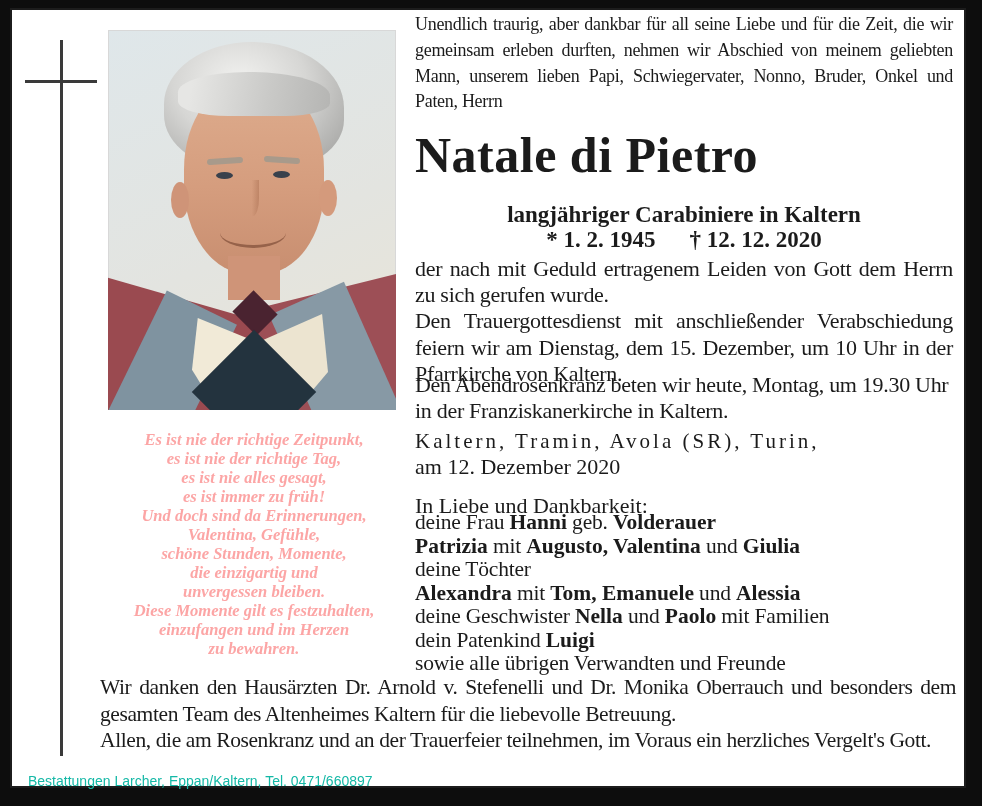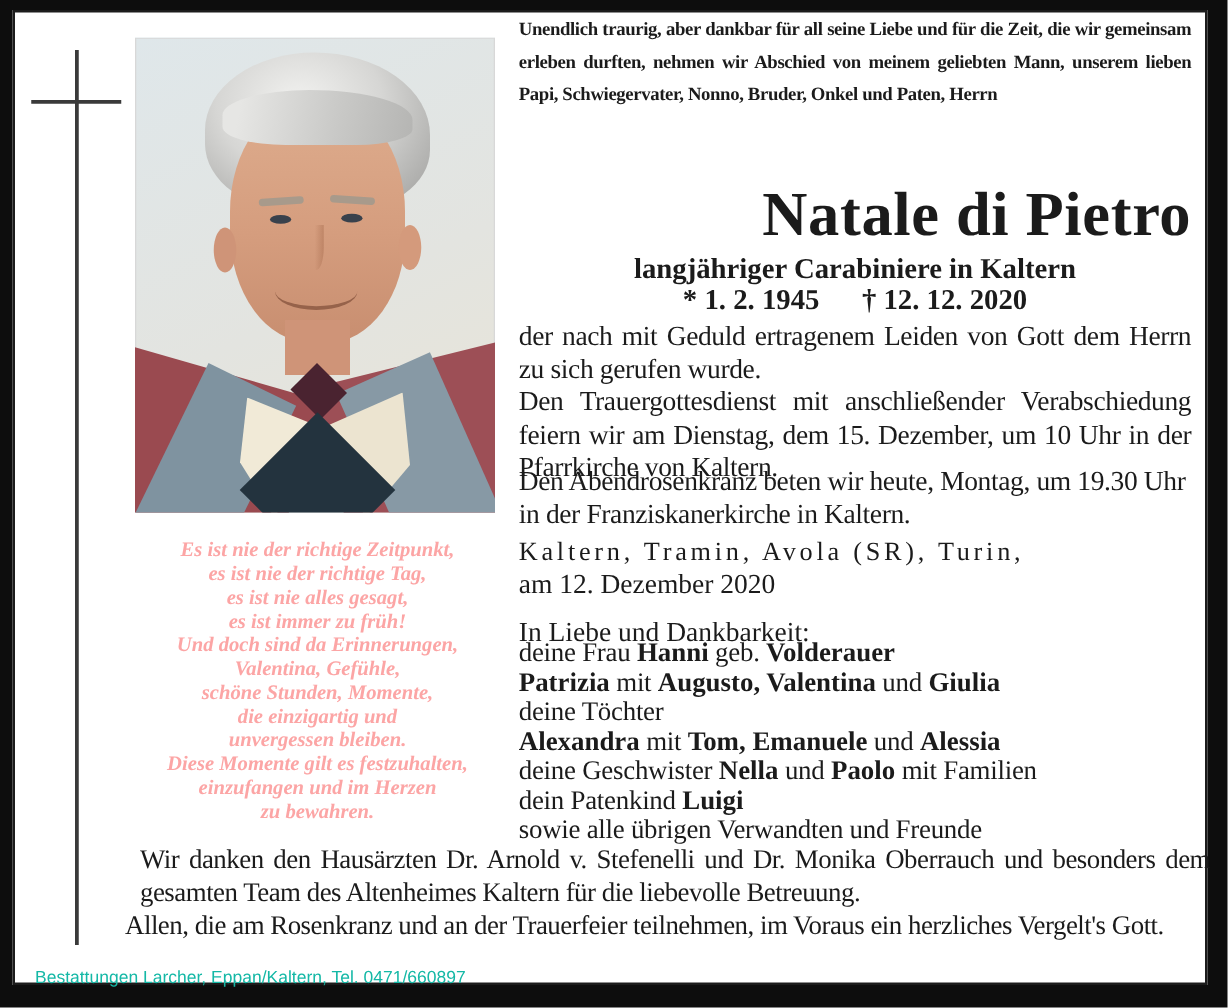--- a/index.html
+++ b/index.html
@@ -69,36 +69,36 @@
 
   
   .poem{
     position:absolute;left:103px;top:430px;width:302px;
     text-align:center;font-style:italic;font-weight:bold;
     font-size:16.5px;line-height:19px;color:#fca5a5;
   }
 
   
   .rc{position:absolute;left:415px;width:538px;}
-  .intro{top:12px;font-size:15px;line-height:25.8px;text-align:justify;letter-spacing:-0.3px;font-weight:bold;}
-  .name{top:144px;font-size:50px;line-height:54px;font-weight:bold;text-align:right;letter-spacing:0.5px;}
+  .intro{top:12px;font-size:18px;line-height:25.8px;text-align:justify;letter-spacing:-0.3px;}
+  .name{top:128px;font-size:50px;line-height:54px;font-weight:bold;text-align:left;letter-spacing:0.5px;}
   .subtitle{top:202px;font-size:23px;font-weight:bold;text-align:center;}
   .dates{top:227px;font-size:23px;font-weight:bold;text-align:center;}
   .dates .gap{display:inline-block;width:34px;}
   .p-called{top:256px;font-size:22px;line-height:26px;text-align:justify;letter-spacing:-0.3px;}
   .p-service{top:308px;font-size:22px;line-height:26.5px;text-align:justify;letter-spacing:-0.3px;}
   .p-rosary{top:372px;font-size:22px;line-height:26px;letter-spacing:-0.3px;}
   .places{top:429px;font-size:21px;letter-spacing:3px;}
   .dateline{top:454px;font-size:22px;}
   .closing{top:493px;font-size:22px;}
   .family{top:511px;font-size:21.5px;line-height:23.5px;letter-spacing:-0.2px;}
   .family b{letter-spacing:0;}
 
   
-  .thanks{position:absolute;left:112px;top:674px;width:856px;
+  .thanks{position:absolute;left:100px;top:674px;width:856px;
     font-size:21.5px;line-height:26.5px;text-align:justify;letter-spacing:-0.4px;}
   .attendance{position:absolute;left:100px;top:728px;width:856px;
     font-size:21.5px;line-height:25px;letter-spacing:-0.4px;}
 
   .footer{
     position:absolute;left:28px;top:773px;
     font-family:"Liberation Sans","DejaVu Sans",sans-serif;
     font-size:14px;color:#14b8a6;
   }
 </style>

